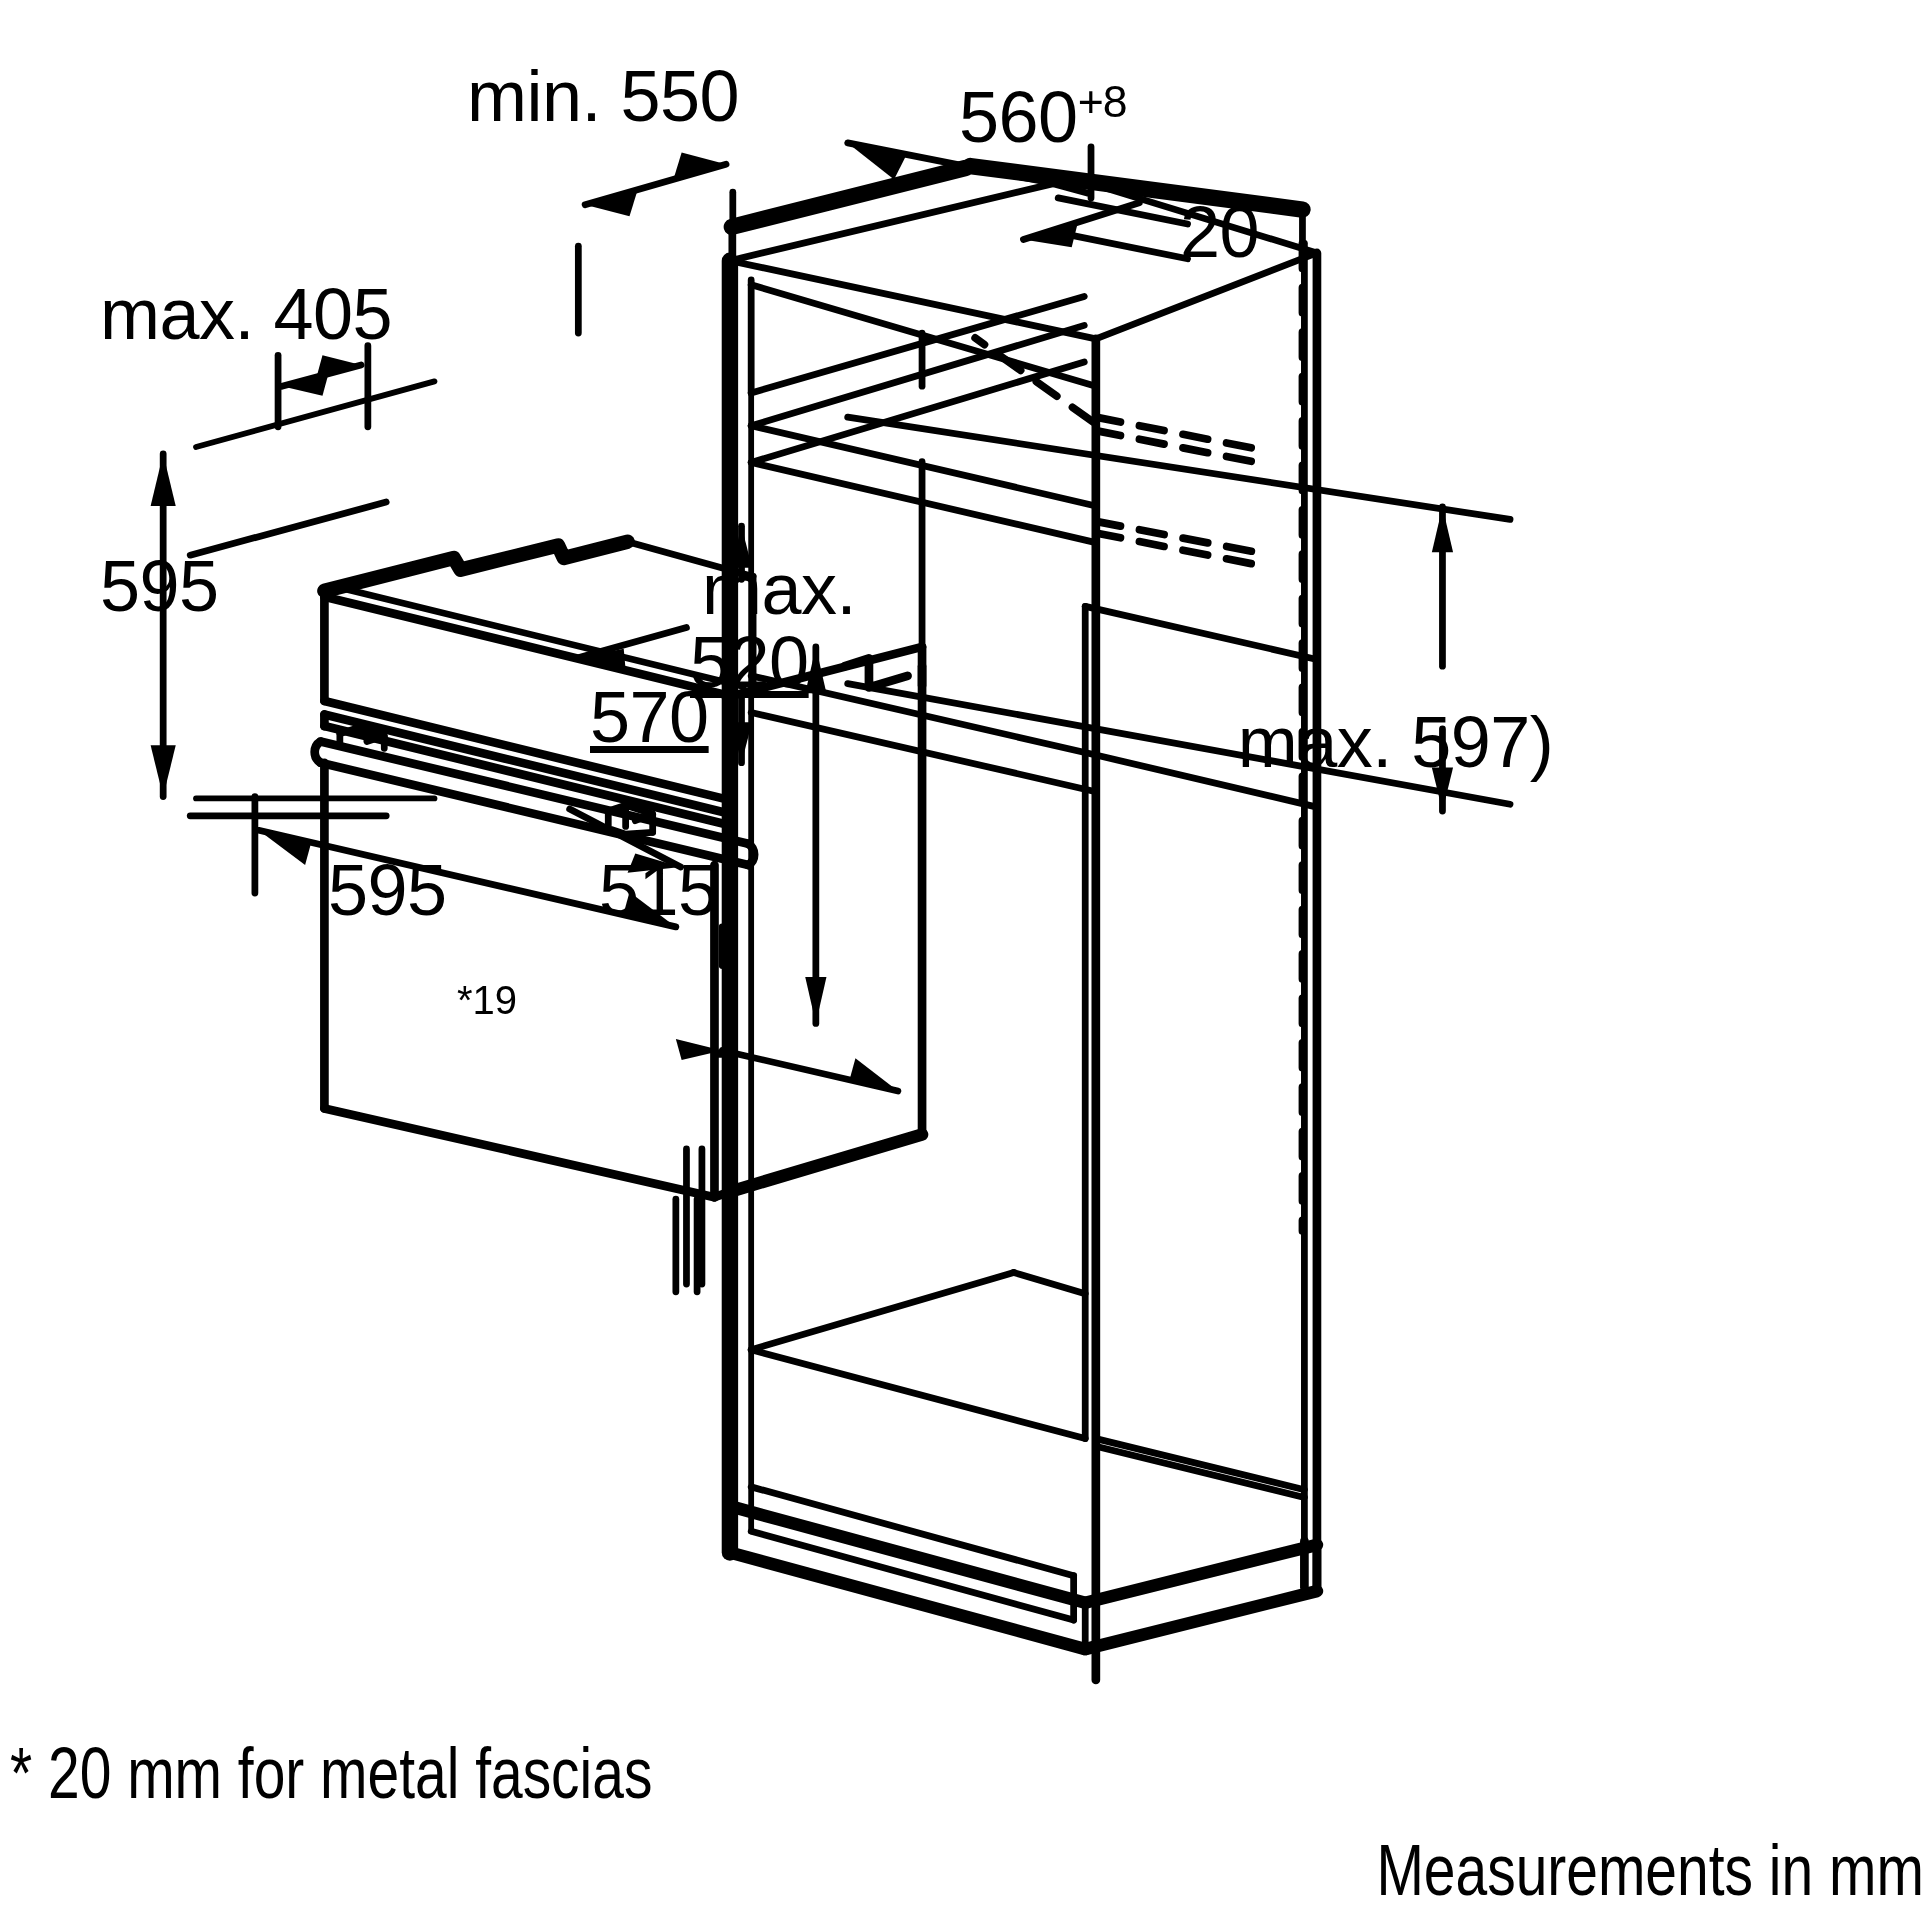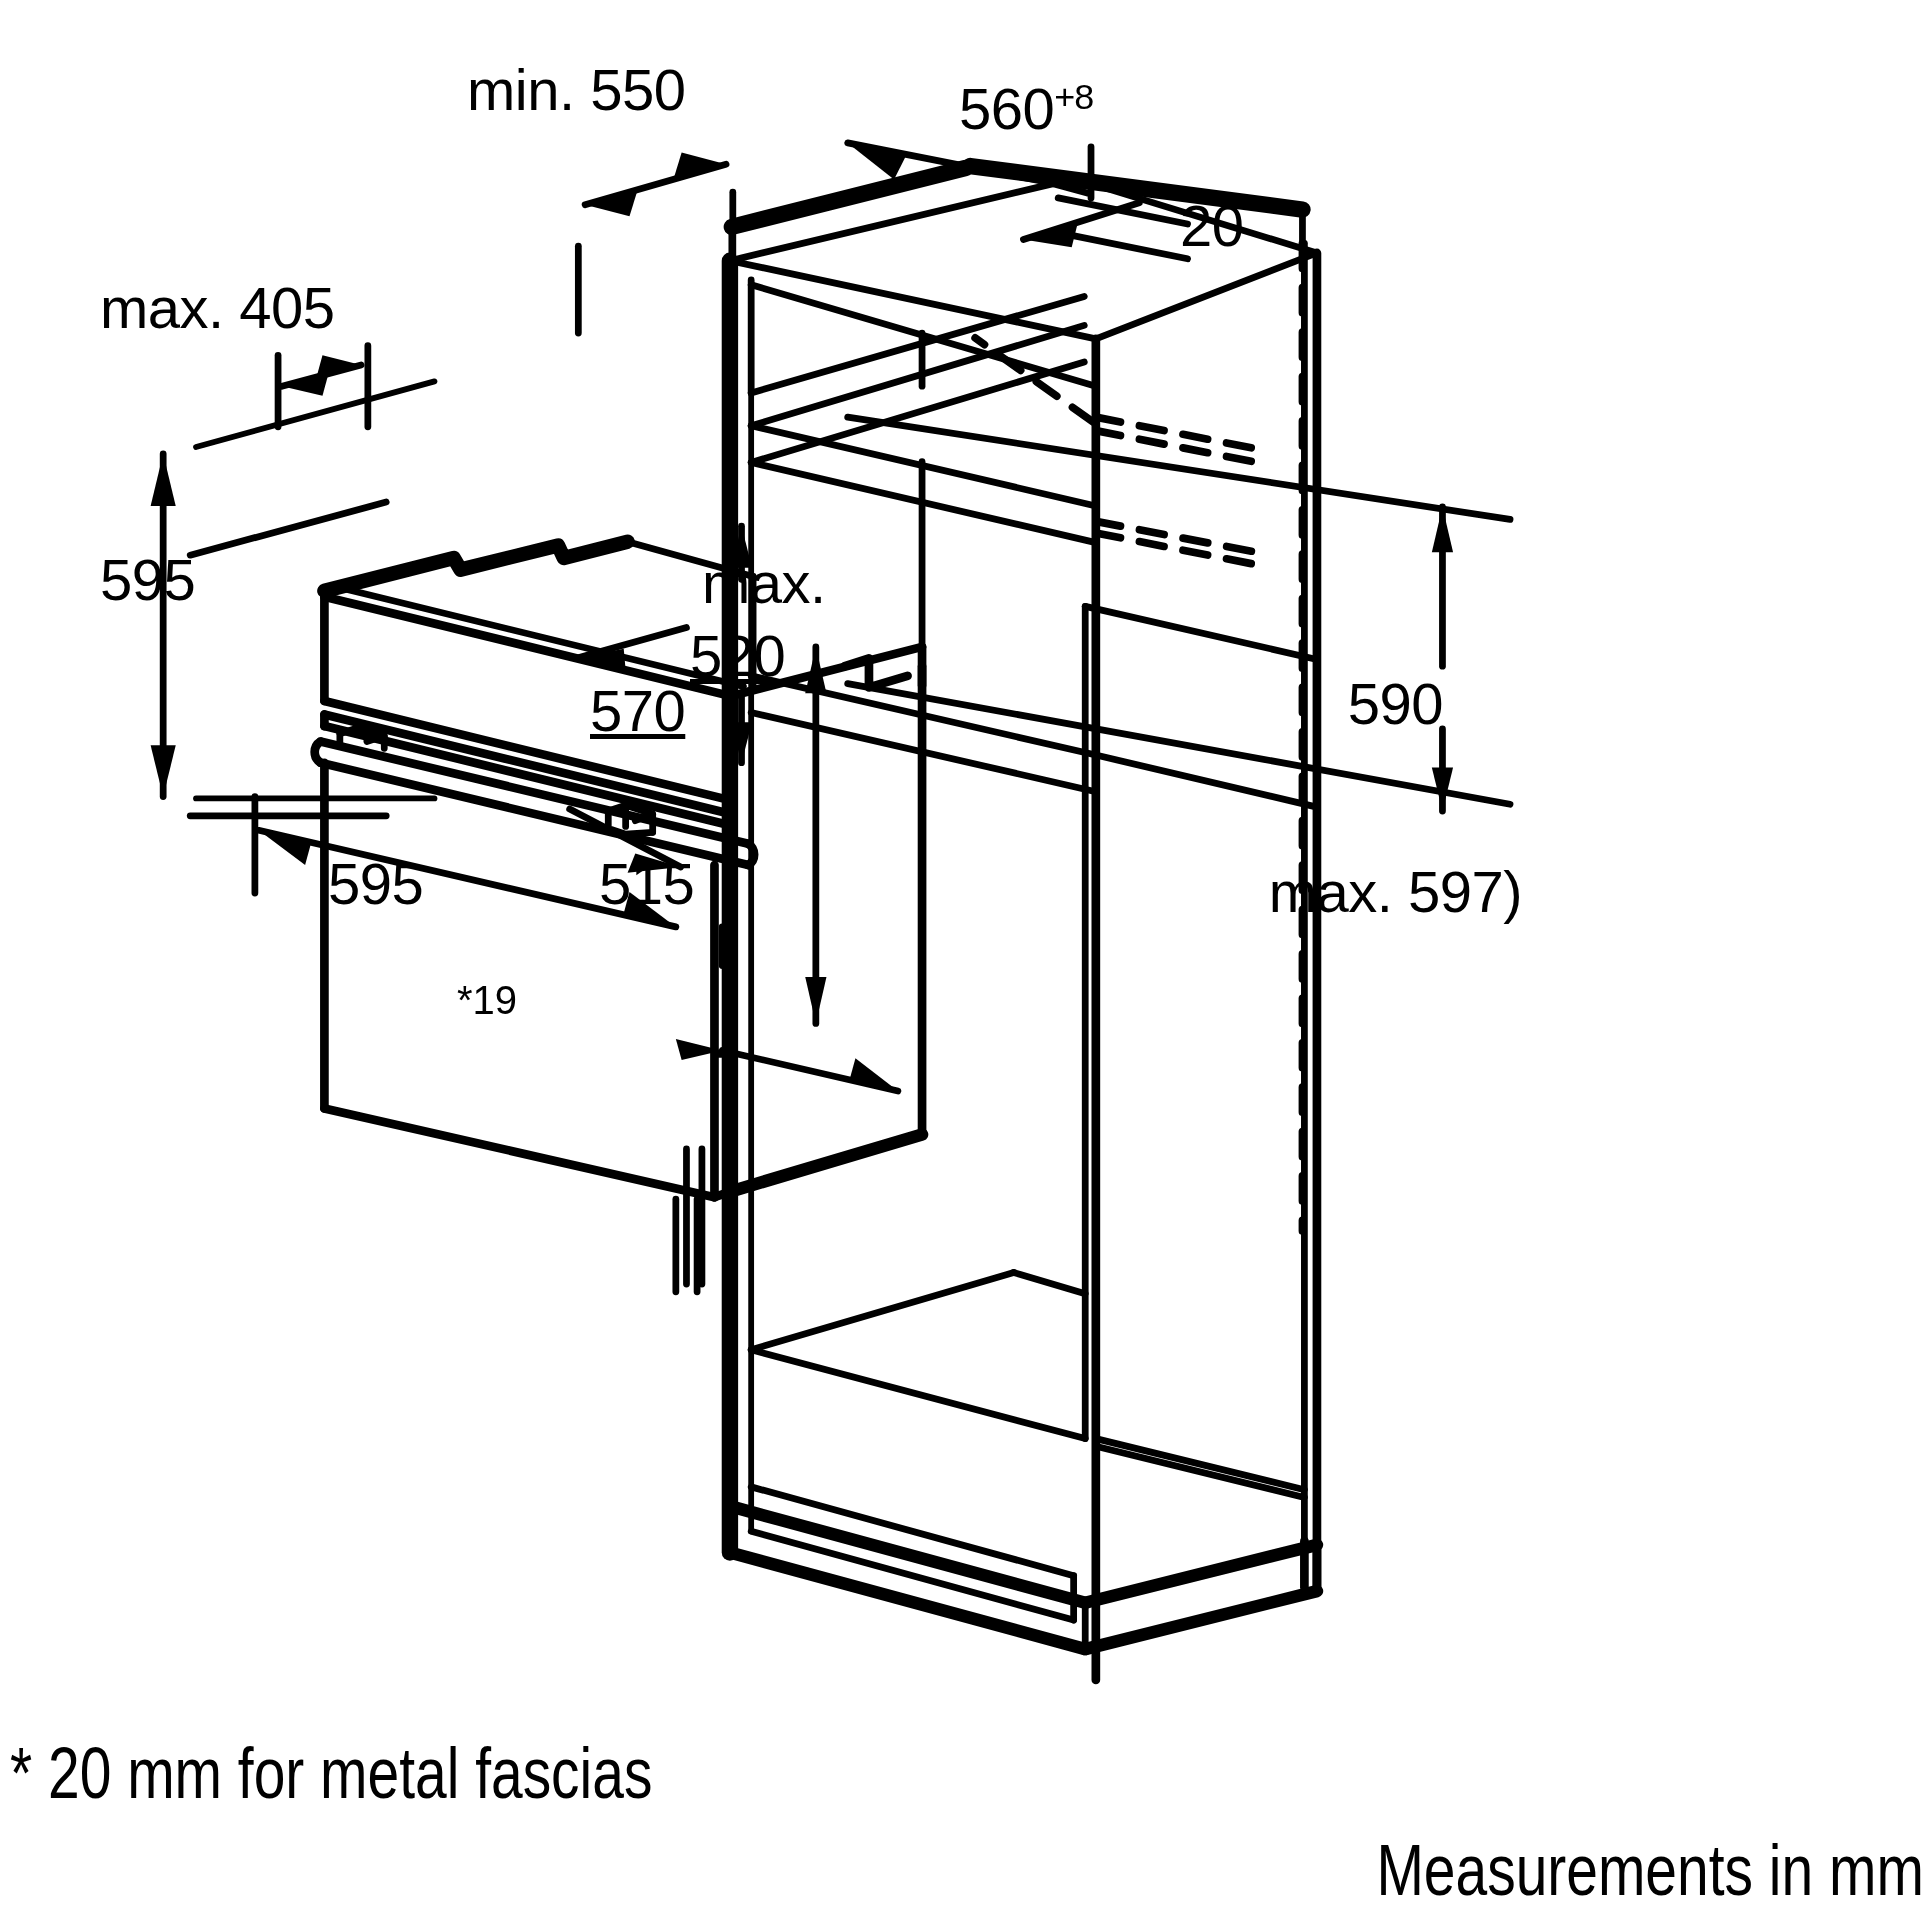--- a/index.html
+++ b/index.html
@@ -24,21 +24,21 @@
     height: 1931px;
   }
   .lbl {
     position: absolute;
     color: #000;
     font-family: "Liberation Sans", sans-serif;
     white-space: pre;
     line-height: 1.02;
   }
   .dim {
-    font-size: 58px;
+    font-size: 72px;
     letter-spacing: -0.5px;
   }
   .dim-sm {
     font-size: 40px;
   }
   .sup {
     font-size: 0.62em;
     vertical-align: super;
     letter-spacing: -1px;
   }
@@ -387,21 +387,20 @@
 
   <div class="lbl dim" style="left:100px; top:550px;">595</div>
 
 
   <div class="lbl dim" style="left:590px; top:681px;text-decoration:underline;">570</div>
 
   <div class="lbl dim" style="left:702px; top:553px;text-align:right;">max.</div>
   <div class="lbl dim" style="left:690px; top:626px;text-decoration:underline;">520</div>
 
   <div class="lbl dim multiline center" style="left:1106px; top:548px; width:579px;">
-    <div>590</div>
     <div>max. 597)</div>
   </div>
 
   <div class="lbl dim" style="left:328px; top:854px;">595</div>
 
   <div class="lbl dim" style="left:599px; top:854px;">515</div>
 
   <div class="lbl dim-sm" style="left:457px; top:980px;">*19</div>
 
   <div class="lbl note" style="left:9.7px; top:1736px;">* 20 mm for metal fascias</div>

